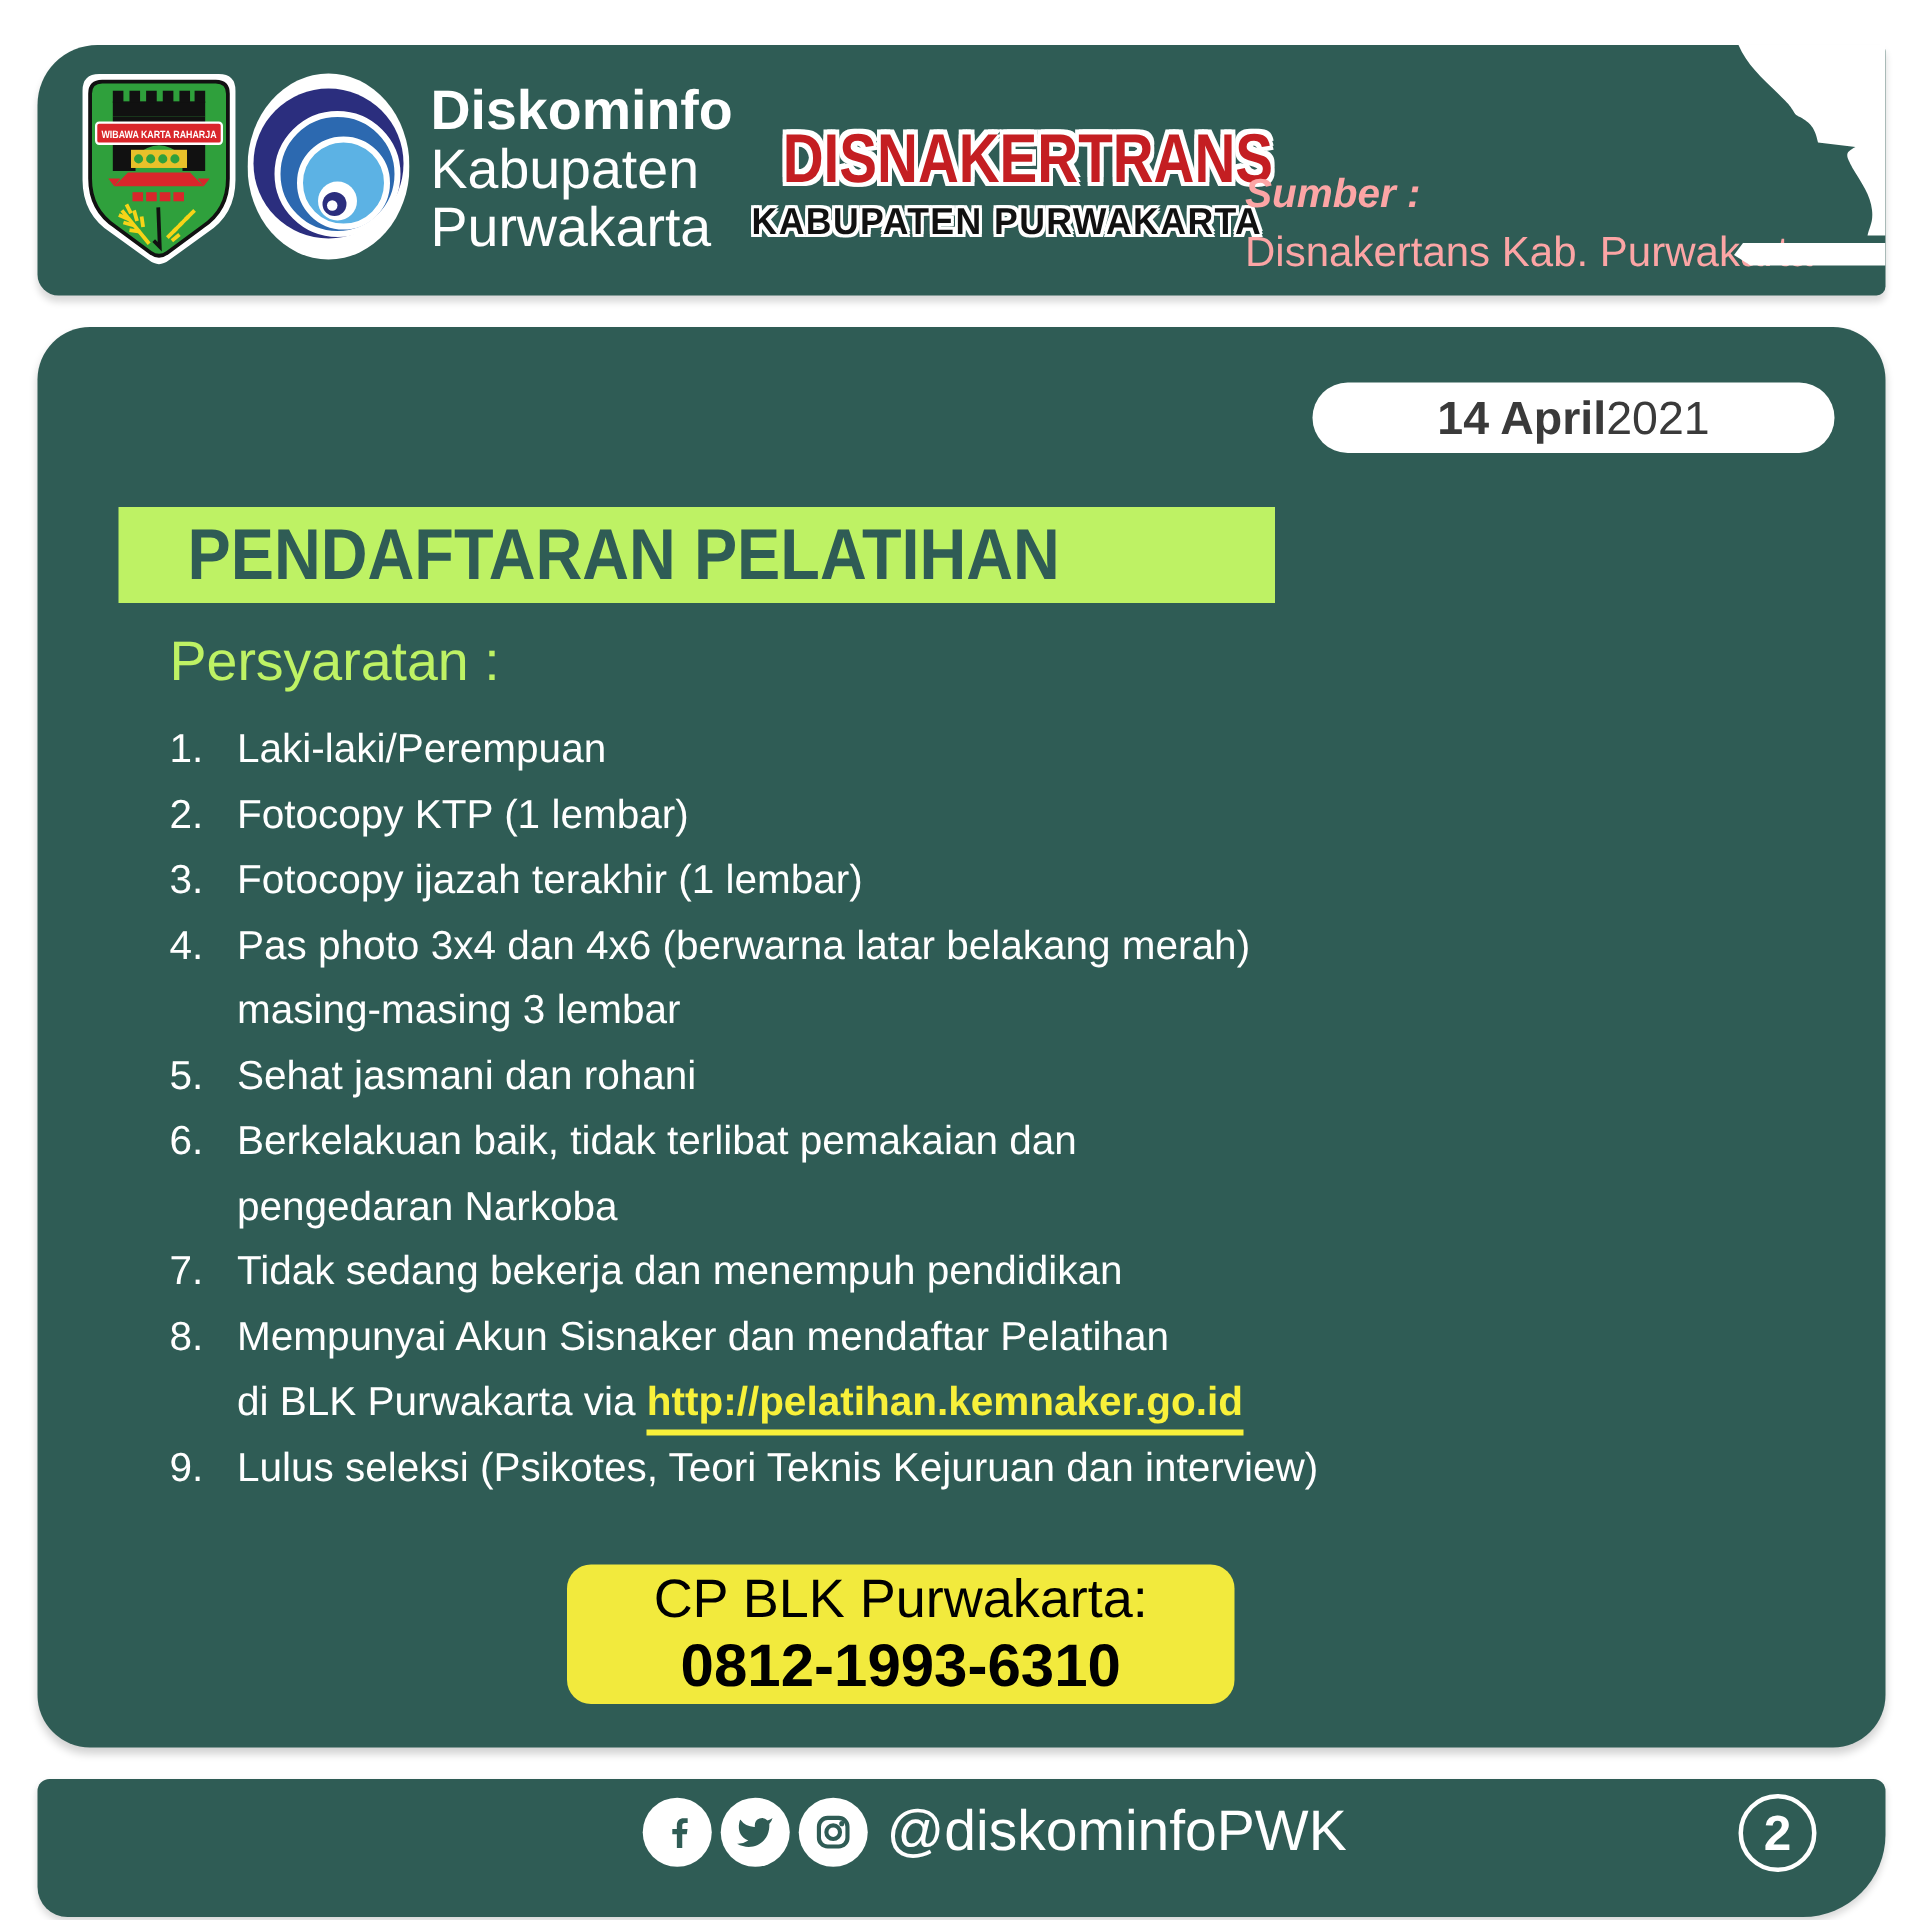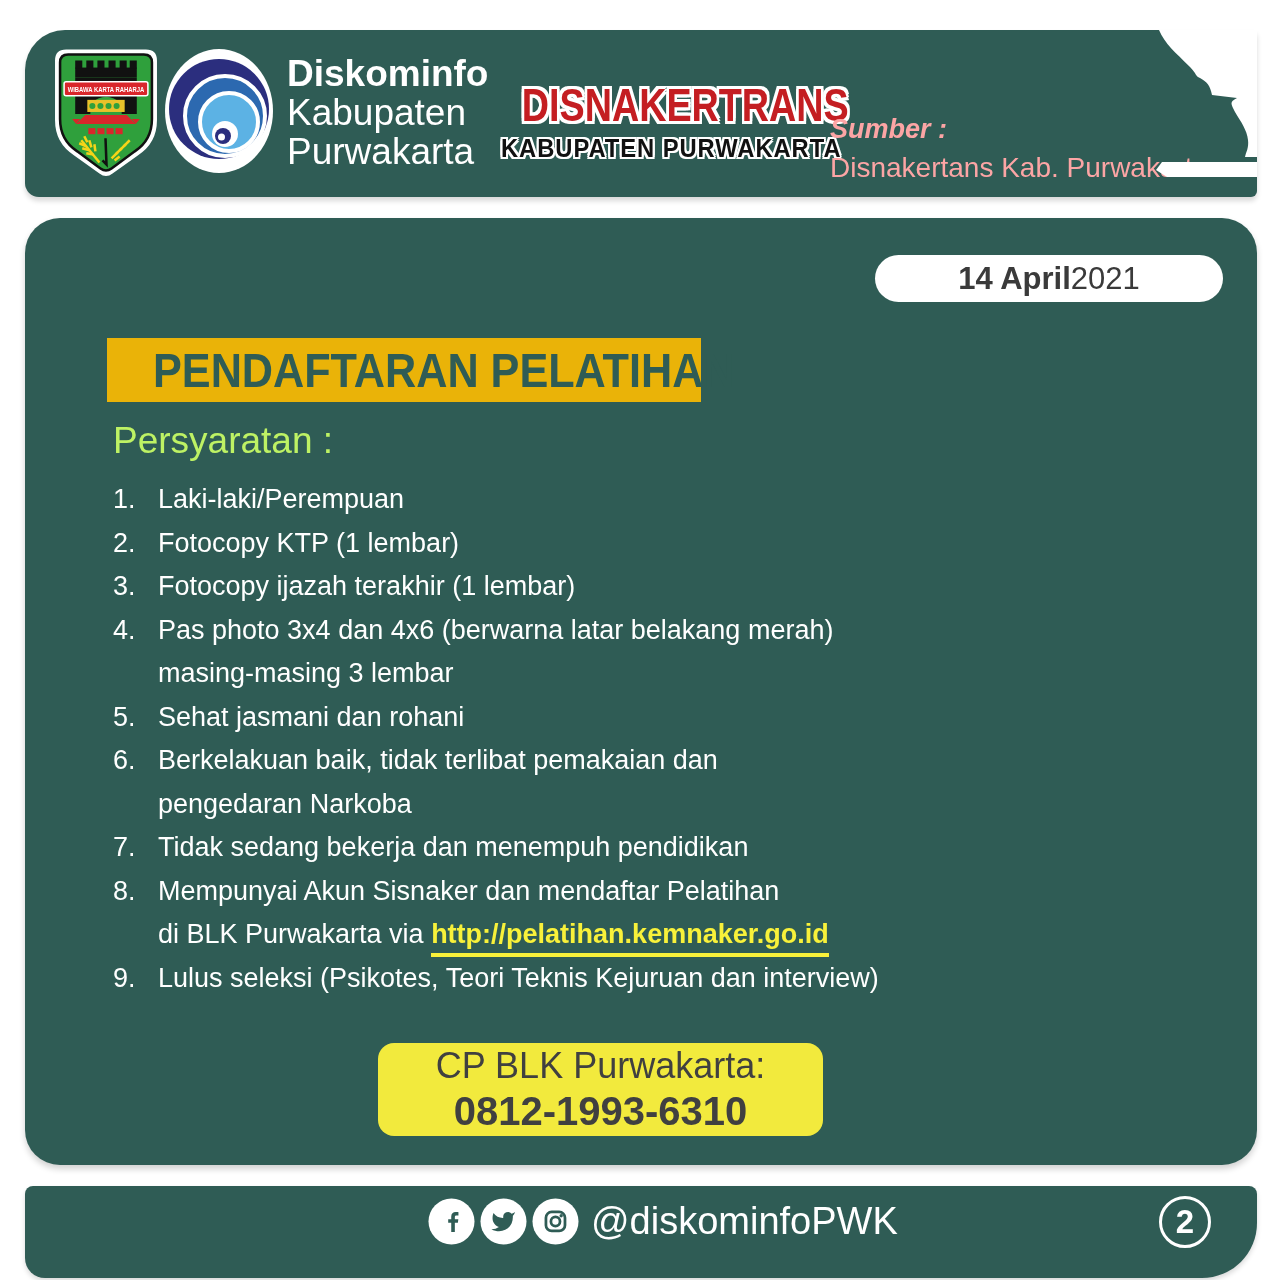--- a/index.html
+++ b/index.html
@@ -30,33 +30,33 @@
   .dome-wrap{position:absolute;left:1120px;top:0;width:112px;height:167px;}
 
   
   .card{position:absolute;left:25px;top:218px;width:1232px;height:947px;
         background:#2F5C55;border-radius:35px;box-shadow:0 4px 6px rgba(0,0,0,.18);}
   .date-pill{position:absolute;left:850px;top:37px;width:348px;height:47px;background:#ffffff;
              border-radius:26px;display:flex;align-items:center;justify-content:center;
              font-size:31px;color:#3A3A3A;}
   .date-bold{font-weight:bold;}
   .date-year{}
-  .title-box{position:absolute;left:82px;top:120px;width:594px;height:64px;background:#eab308;
+  .title-box{position:absolute;left:54px;top:120px;width:771px;height:64px;background:#bef264;
              display:flex;align-items:center;}
   .title-text{color:#2F5C55;font-size:48px;font-weight:bold;white-space:nowrap;
               margin-left:46px;transform:scaleX(0.9);transform-origin:left center;}
   .section-label{position:absolute;left:88px;top:202px;color:#bef264;font-size:37px;}
   .req-list{position:absolute;left:88px;top:260px;color:#ffffff;font-size:27px;line-height:43.5px;}
   .req-line{white-space:nowrap;}
   .req-num{display:inline-block;width:45px;}
   .req-link{color:#F8F13A;font-weight:bold;text-decoration:none;display:inline-block;
             border-bottom:4px solid #F8F13A;padding-bottom:1px;line-height:36px;}
   .contact-box{position:absolute;left:353px;top:825px;width:445px;height:93px;background:#F2EA3D;
                border-radius:16px;display:flex;flex-direction:column;align-items:center;
-               justify-content:center;color:#404040;}
+               justify-content:center;color:#000000;}
   .contact-line1{font-size:36px;}
   .contact-line2{font-size:40px;font-weight:bold;margin-top:2px;}
 
   
   .footer-bar{position:absolute;left:25px;top:1186px;width:1232px;height:92px;
               background:#2F5C55;border-radius:8px 8px 55px 20px;
               box-shadow:0 3px 5px rgba(0,0,0,.15);}
   .social-row{position:absolute;left:403px;top:12px;display:flex;gap:5px;align-items:center;}
   .soc{width:47px;height:47px;cursor:pointer;}
   .handle{position:absolute;left:566px;top:14px;color:#ffffff;font-size:38px;}

